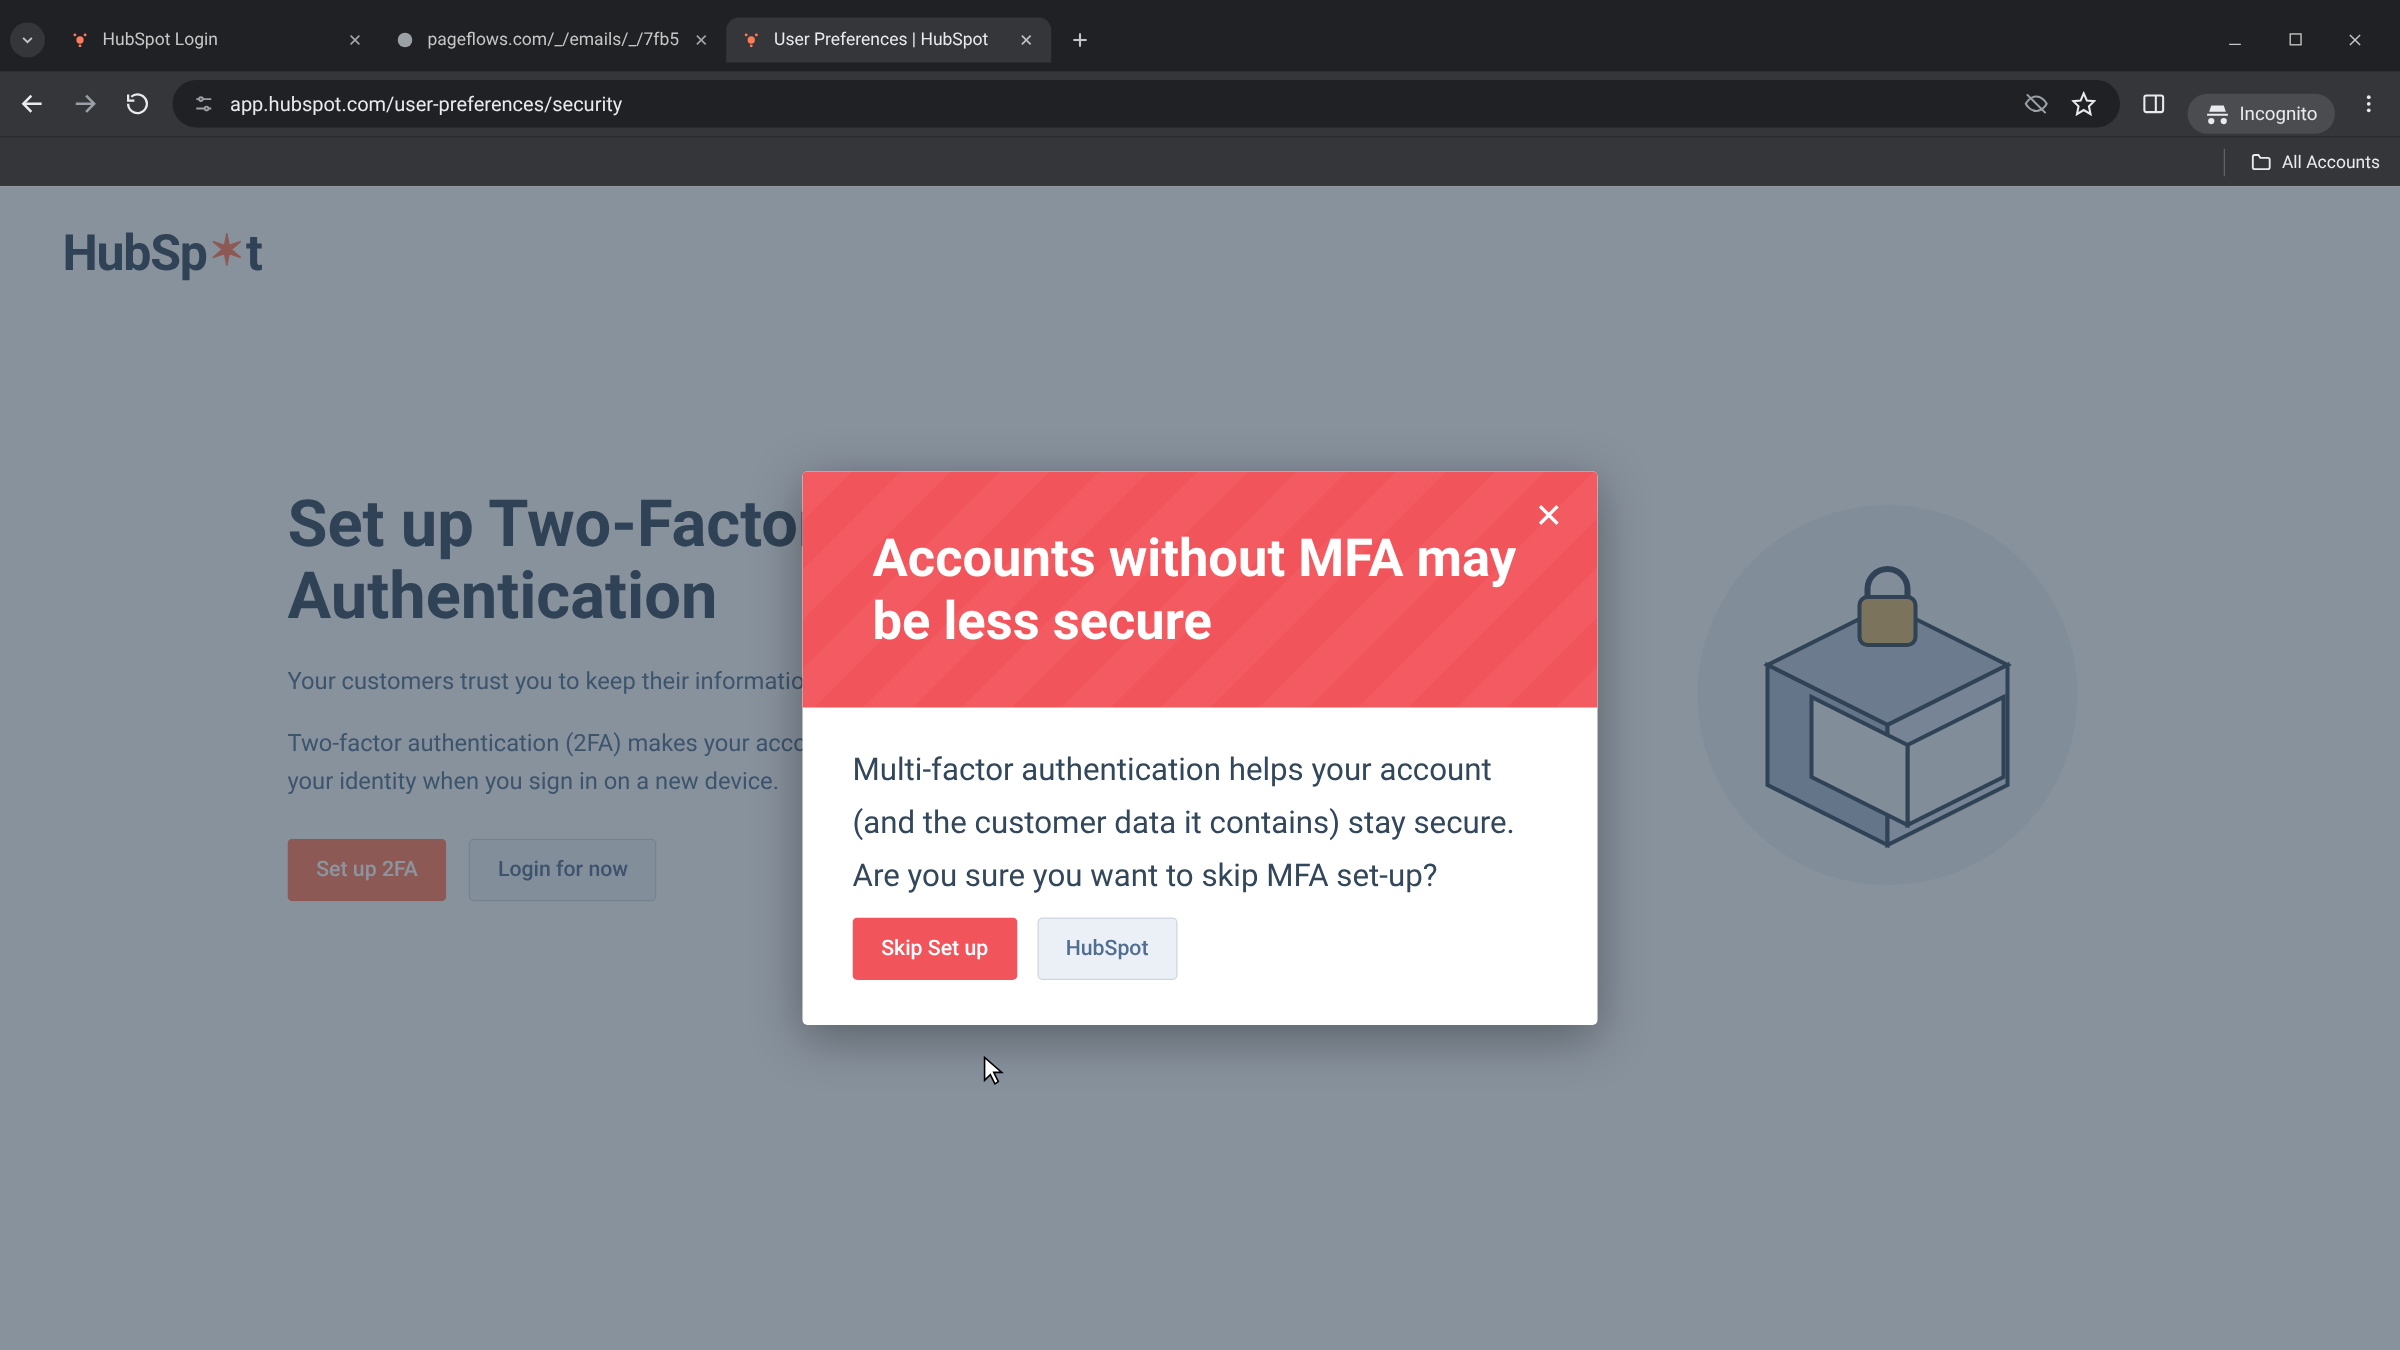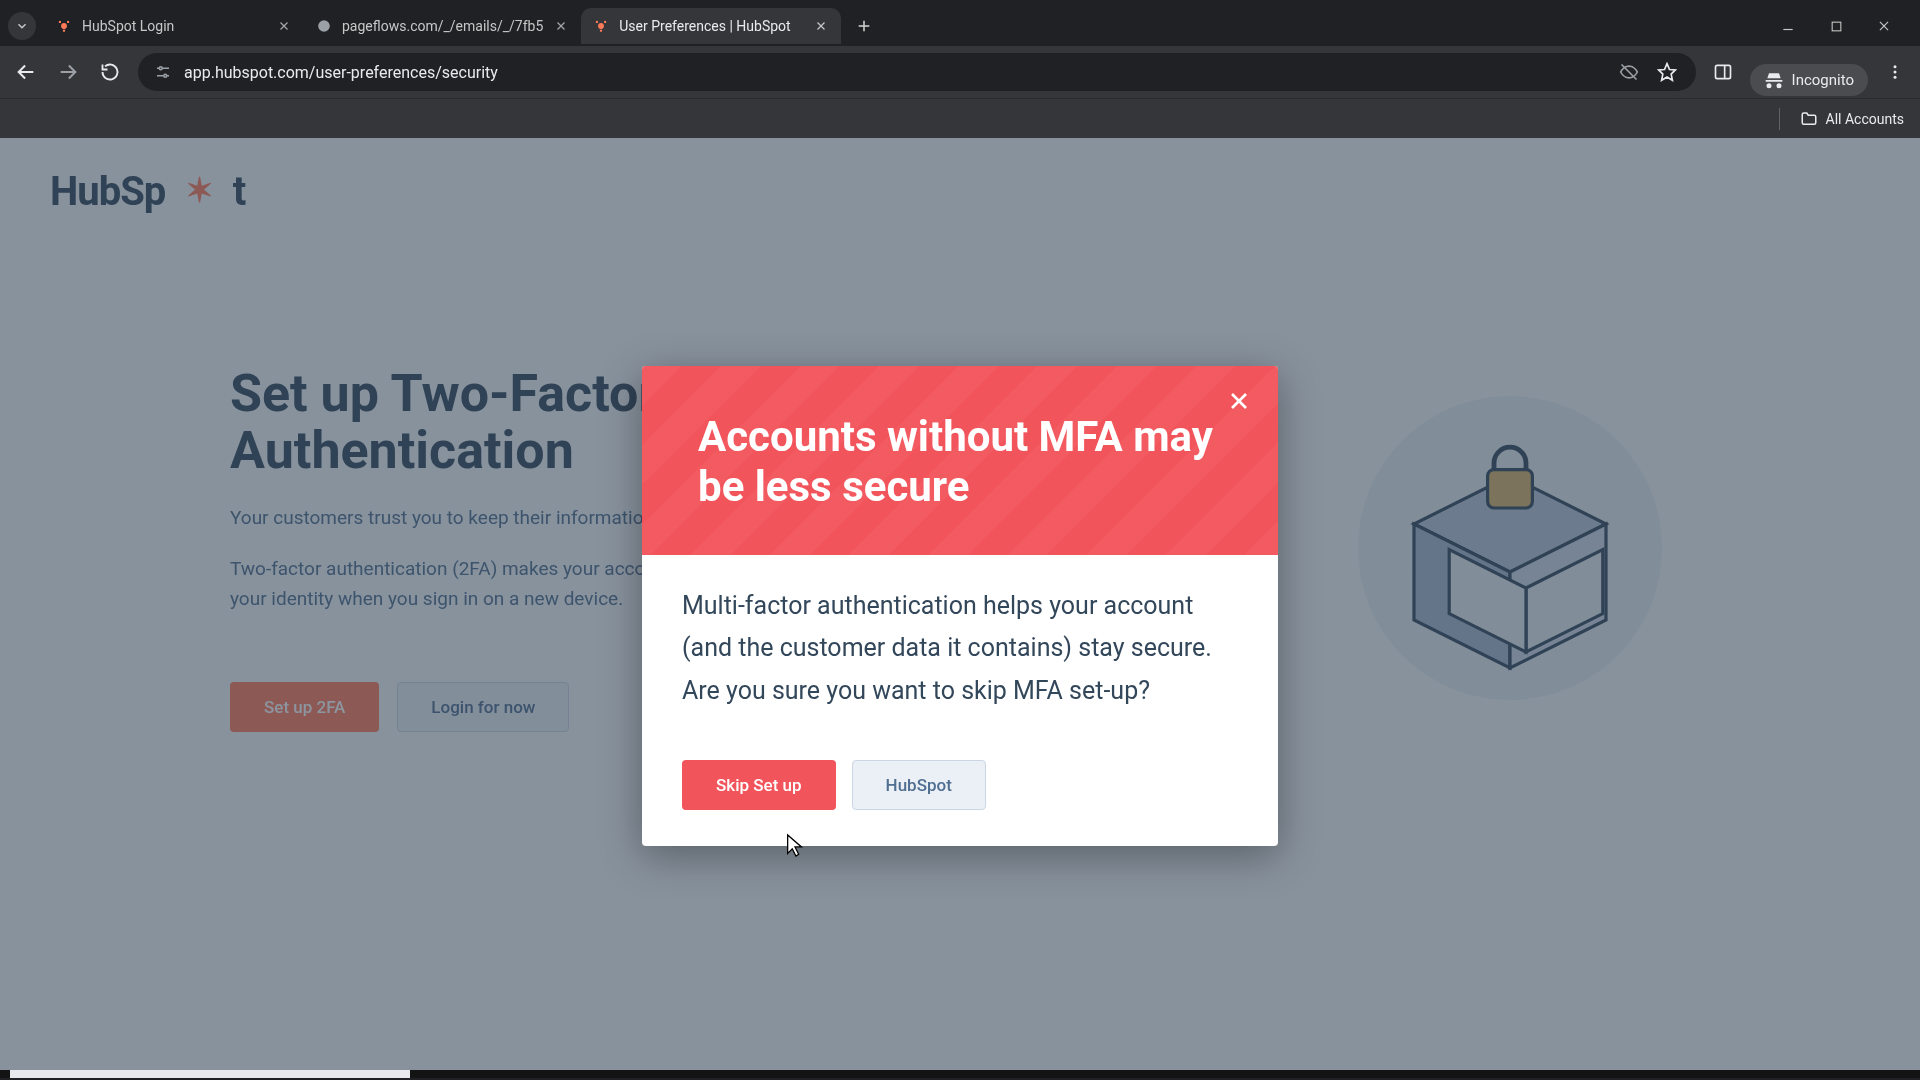--- a/index.html
+++ b/index.html
@@ -1,20 +1,20 @@
 <!DOCTYPE html>
 <html><head>
 <meta charset="utf-8">
 <style>
   * { margin: 0; padding: 0; box-sizing: border-box; font-family: -apple-system, BlinkMacSystemFont, "Segoe UI", Roboto, Helvetica, Arial, sans-serif; }
   html, body { width: 1920px; height: 1080px; overflow: hidden; background: #202124; }
 
   
   .chrome-top { background: #202124; }
-  .tab-strip { display: flex; align-items: center; height: 46px; padding: 6px 8px 0 8px; gap: 0; }
+  .tab-strip { display: flex; align-items: center; height: 57px; padding: 6px 8px 0 8px; gap: 0; }
   .tab-menu-btn { width: 28px; height: 28px; border-radius: 50%; background: #35363a; display:flex; align-items:center; justify-content:center; margin-right:8px; cursor:pointer; }
   .tab { display:flex; align-items:center; height: 36px; padding: 0 12px; min-width: 260px; max-width: 320px; border-radius: 10px 10px 0 0; color:#c7c7c7; font-size:14px; gap:10px; cursor:pointer; position:relative; }
   .tab.active { background:#35363a; color:#e8eaed; }
   .tab .favicon { width:16px; height:16px; display:inline-flex; align-items:center; justify-content:center; }
   .tab .title { flex:1; white-space:nowrap; overflow:hidden; text-overflow:ellipsis; }
   .tab .tab-close { width:16px; height:16px; display:inline-flex; align-items:center; justify-content:center; opacity:.8; }
   .new-tab-btn { width:30px; height:30px; border-radius:50%; display:flex; align-items:center; justify-content:center; color:#c7c7c7; margin-left:8px; cursor:pointer; }
   .window-controls { margin-left:auto; display:flex; gap:28px; padding-right:18px; color:#c7c7c7; }
   .window-controls span { width:20px; height:20px; display:inline-flex; align-items:center; justify-content:center; cursor:pointer; }
 
@@ -28,29 +28,29 @@
   .incognito-pill { display:flex; align-items:center; gap:8px; background:#4b4c4f; border-radius:20px; padding:6px 14px; font-size:15px; cursor:pointer;margin-top:16px; }
   .icon-btn { width:26px; height:26px; display:flex; align-items:center; justify-content:center; cursor:pointer; color:#e8eaed; }
 
   .bookmarks-bar { height:40px; background:#35363a; border-top:1px solid #2a2b2e; display:flex; align-items:center; justify-content:flex-end; padding:0 16px; color:#e8eaed; font-size:14px; gap:8px; }
   .bookmarks-bar .divider { width:1px; height:22px; background:#5f6368; margin-right:12px; }
   .bookmarks-bar .all-bm { display:flex; align-items:center; gap:8px; cursor:pointer; }
 
   
   .viewport { position:relative; width:100%; height:calc(1080px - 46px - 52px - 40px - 2px); background:#f5f8fa; overflow:hidden; }
   .page { position:absolute; inset:0; padding:30px 50px; }
-  .hubspot-logo { font-size:40px; font-weight:700; color:#33475b; letter-spacing:-1px; display:flex; align-items:center; gap:20px; }
+  .hubspot-logo { font-size:40px; font-weight:700; color:#33475b; letter-spacing:-1px; display:flex; align-items:center; gap:2px; }
   .hubspot-logo .sprocket { color:#ff7a59; font-size:34px; position:relative; top:-2px; }
 
   .content-row { display:flex; align-items:center; justify-content:space-between; margin-top:150px; padding:0 180px 0 180px; }
   .content-text { max-width:680px; }
   .content-text h1 { font-size:52px; font-weight:700; color:#33475b; line-height:1.1; margin-bottom:24px; }
   .content-text p { font-size:19px; color:#516f90; line-height:1.6; margin-bottom:20px; }
   .page-actions { display:flex; gap:18px; margin-top:30px; }
-  .btn { border-radius:4px; font-size:17px; font-weight:500; padding:14px 33px; cursor:pointer; border:1px solid transparent;margin-top:37px; }
+  .btn { border-radius:4px; font-size:17px; font-weight:500; padding:14px 22px; cursor:pointer; border:1px solid transparent; }
   .btn-primary { background:#ff7a59; color:#fff; }
   .btn-secondary { background:#eaf0f6; color:#506e91; border:1px solid #cbd6e2; }
 
   .illus { width:360px; height:360px; display:flex; align-items:center; justify-content:center; }
 
   
   .scrim { position:absolute; inset:0; background:rgba(45,62,80,0.55); }
 
   
   .modal { position:absolute; left:50%; top:228px; transform:translateX(-50%); width:636px; background:#fff; border-radius:4px; box-shadow:0 10px 40px rgba(0,0,0,.35); overflow:hidden; }

